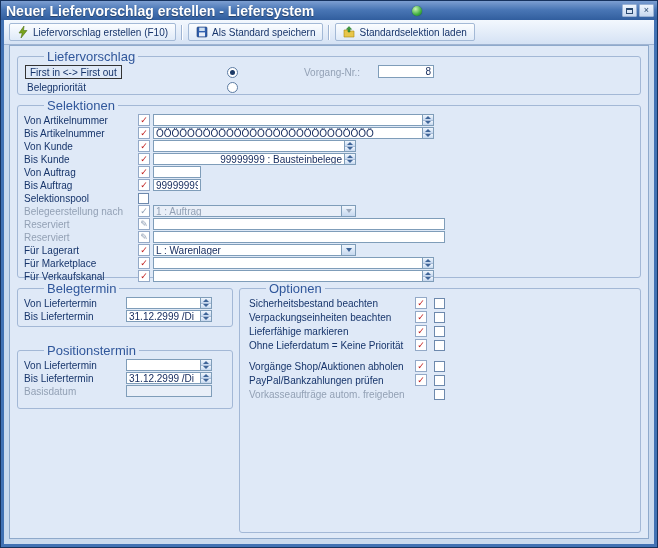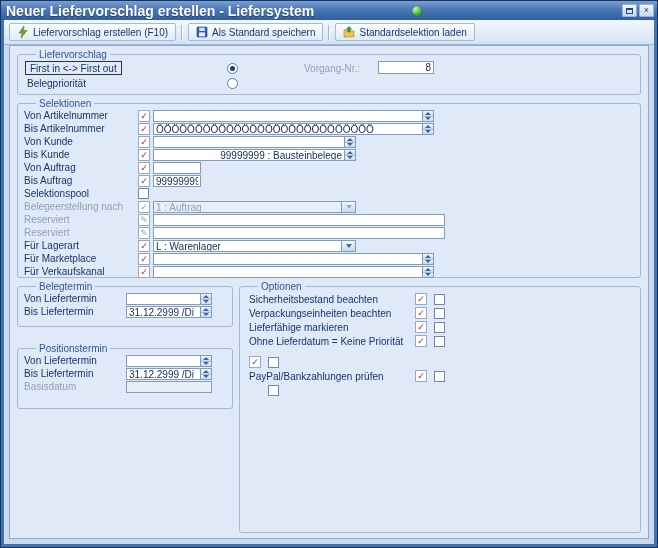--- a/index.html
+++ b/index.html
@@ -33,31 +33,31 @@
 
   
   .tabstrip{flex:none;height:21px;padding:4px 0 0 7px;position:relative;z-index:2;margin-bottom:-1px}
   .tab{display:inline-block;height:18px;line-height:16px;padding:0 10px;border:1px solid #8ea9cb;border-bottom:none;
     border-radius:2px 2px 0 0;background:linear-gradient(#ffffff,#e2ecf8);color:#17356b}
 
   
   .panel{flex:1;margin:0 5px 5px;border:1px solid #8ea9cb;background:#dfe9f7;padding:3px 7px 5px;
     display:flex;flex-direction:column;min-height:0}
   fieldset{border:1px solid #a3b8d6;border-radius:3px;padding:1px 6px 3px;min-width:0}
-  legend{color:#30579b;padding:0 3px;margin-left:12px;font-size:10px}
+  legend{color:#30579b;padding:0 3px;margin-left:20px;font-size:13px}
   .fs-lie{height:46px;flex:none}
   .fs-sel{height:180px;flex:none;margin-top:3px}
   .bottom{margin-top:3px;flex:1;display:grid;grid-template-columns:216px 1fr;gap:6px;min-height:0}
   .leftcol{display:flex;flex-direction:column;gap:16px}
   .fs-beleg{height:46px;flex:none}
   .fs-pos{height:66px;flex:none}
   .fs-opt{height:100%}
 
   
-  .row{display:flex;height:12px;margin-bottom:1px}
+  .row{display:flex;align-items:center;height:12px;margin-bottom:1px}
   .lbl{width:114px;flex:none;white-space:nowrap;overflow:hidden;color:#17356b}
   .dlbl{width:102px;flex:none;white-space:nowrap;color:#17356b}
   .dis{color:#93a1b5 !important}
   .ck{width:12px;height:12px;flex:none;border:1px solid #93a9c7;background:#fff;color:#c02020;
     font-size:9px;line-height:10px;font-weight:bold;text-align:center;margin-right:3px}
   .ck.gray{color:#8d9cb2}
   .ck.ph{visibility:hidden}
   .cb{width:11px;height:11px;flex:none;border:1px solid #6d89ad;background:#fff}
 
   .inputwrap{display:flex;align-items:stretch;height:12px;border:1px solid #7f9db9;background:#fff;flex:none}
@@ -362,29 +362,31 @@
             <span class="olbl">Lieferfähige markieren</span>
             <span class="ck">✓</span>
             <span class="cb"></span>
           </div>
           <div class="orow">
             <span class="olbl">Ohne Lieferdatum = Keine Priorität</span>
             <span class="ck">✓</span>
             <span class="cb"></span>
           </div>
           <div class="orow gap">
+            <span class="olbl">Vorgänge Shop/Auktionen abholen</span>
             <span class="ck">✓</span>
             <span class="cb"></span>
           </div>
           <div class="orow">
             <span class="olbl">PayPal/Bankzahlungen prüfen</span>
             <span class="ck">✓</span>
             <span class="cb"></span>
           </div>
           <div class="orow">
+            <span class="olbl dis">Vorkasseaufträge autom. freigeben</span>
             <span class="ck ph"></span>
             <span class="cb"></span>
           </div>
         </fieldset>
       </div>
 
     </div>
   </div>
   </div>
 </div>

